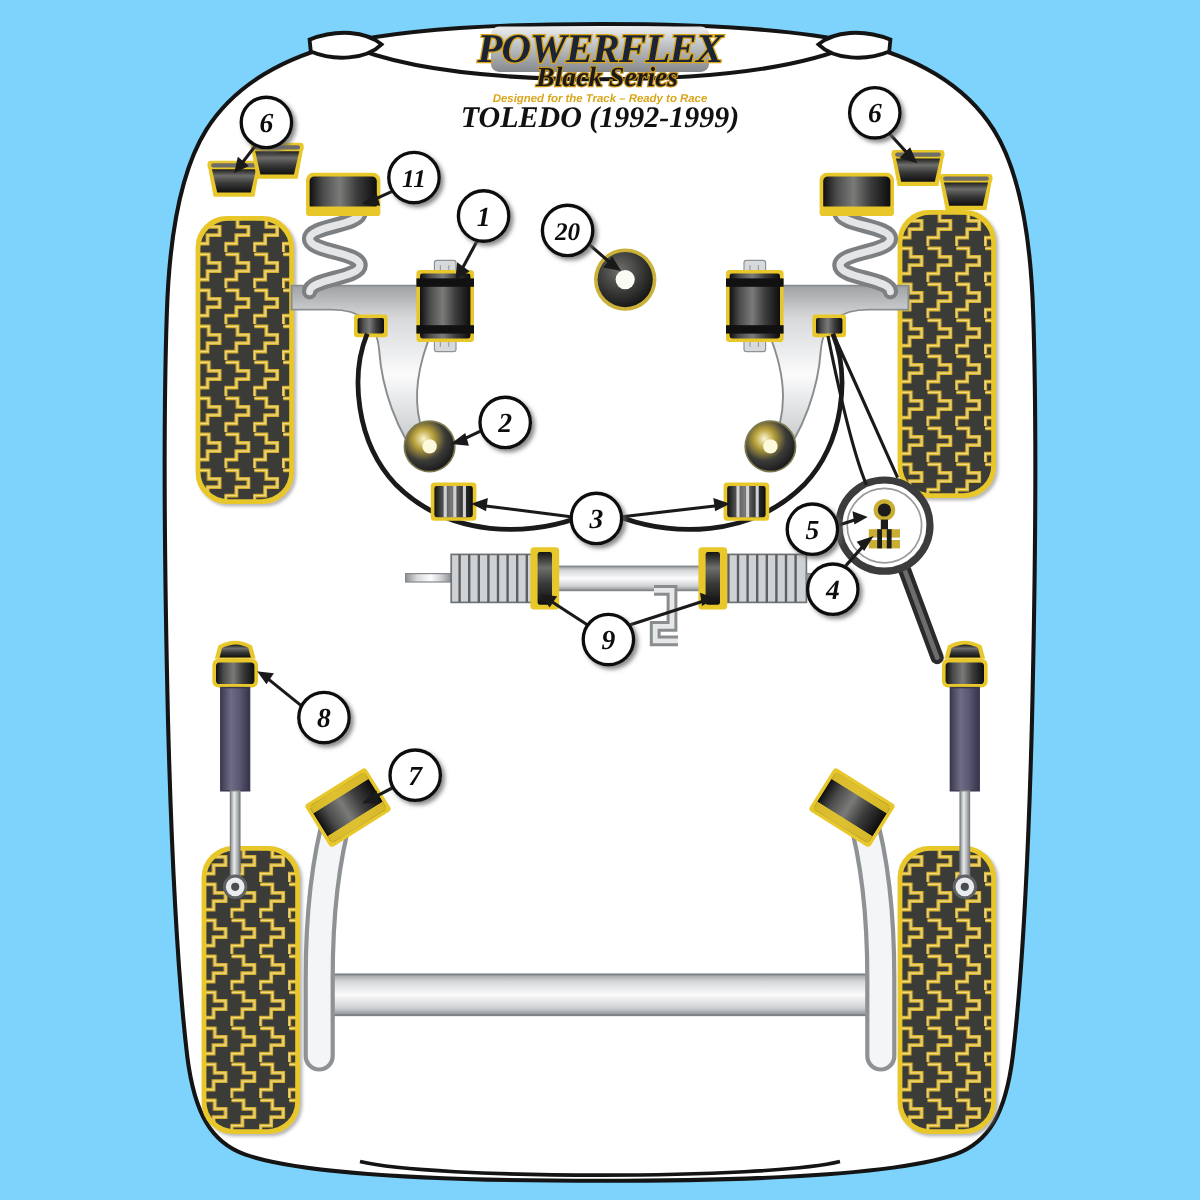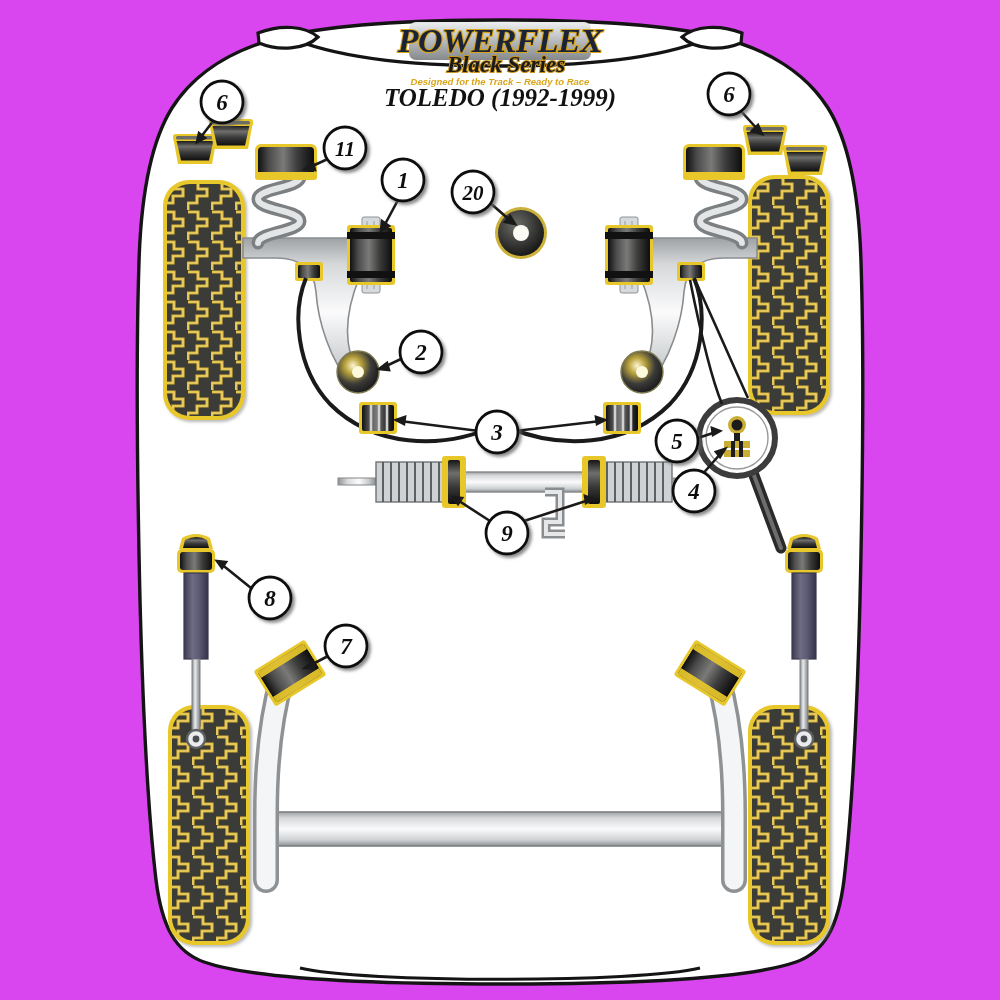--- a/index.html
+++ b/index.html
@@ -1,18 +1,18 @@
 <!DOCTYPE html>
 <html><head>
 <meta charset="utf-8">
 <style>
   html,body{margin:0;padding:0;background:#fff;}
   body{width:1000px;height:1000px;overflow:hidden;
        font-family:"Liberation Sans",sans-serif;}
-  #stage{position:relative;width:1000px;height:1000px;background:#d946ef;}
+  #stage{position:relative;width:1000px;height:1000px;background:#7dd3fc;}
   svg{display:block;}
   .ttl{font-family:"Liberation Serif",serif;font-style:italic;font-weight:bold;}
 </style>
 </head>
 <body>
 
 <div id="stage">
 <svg width="1000" height="1000" viewBox="0 0 1000 1000">
 
   <defs>

